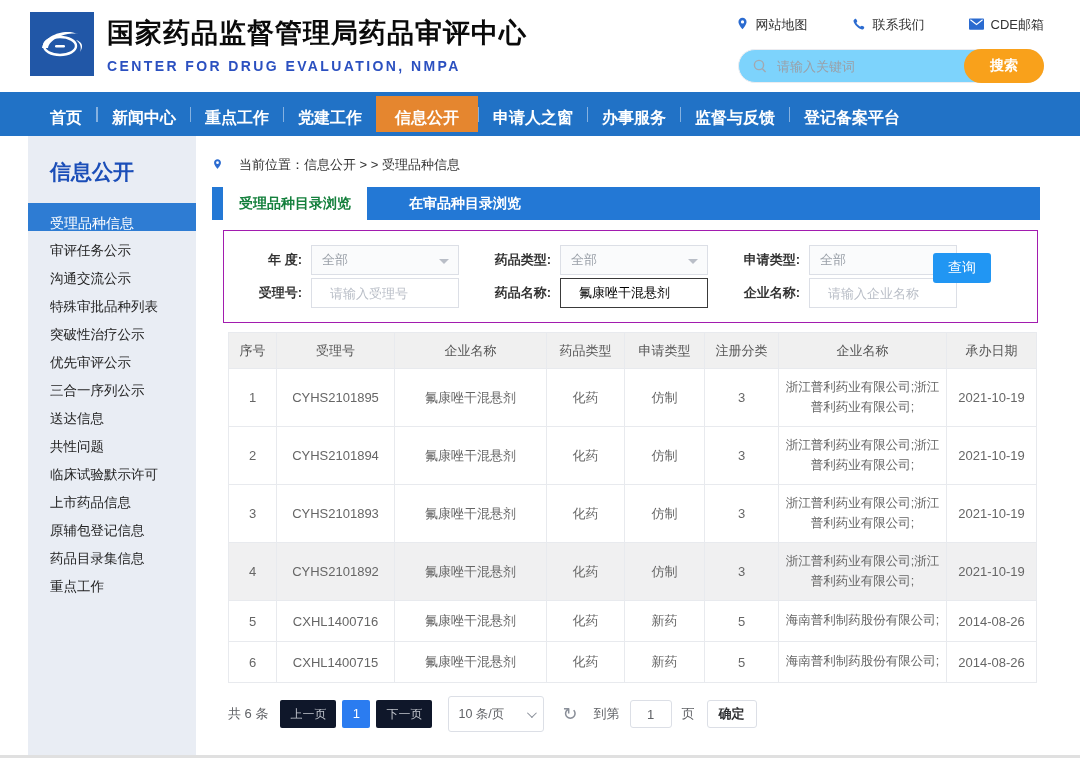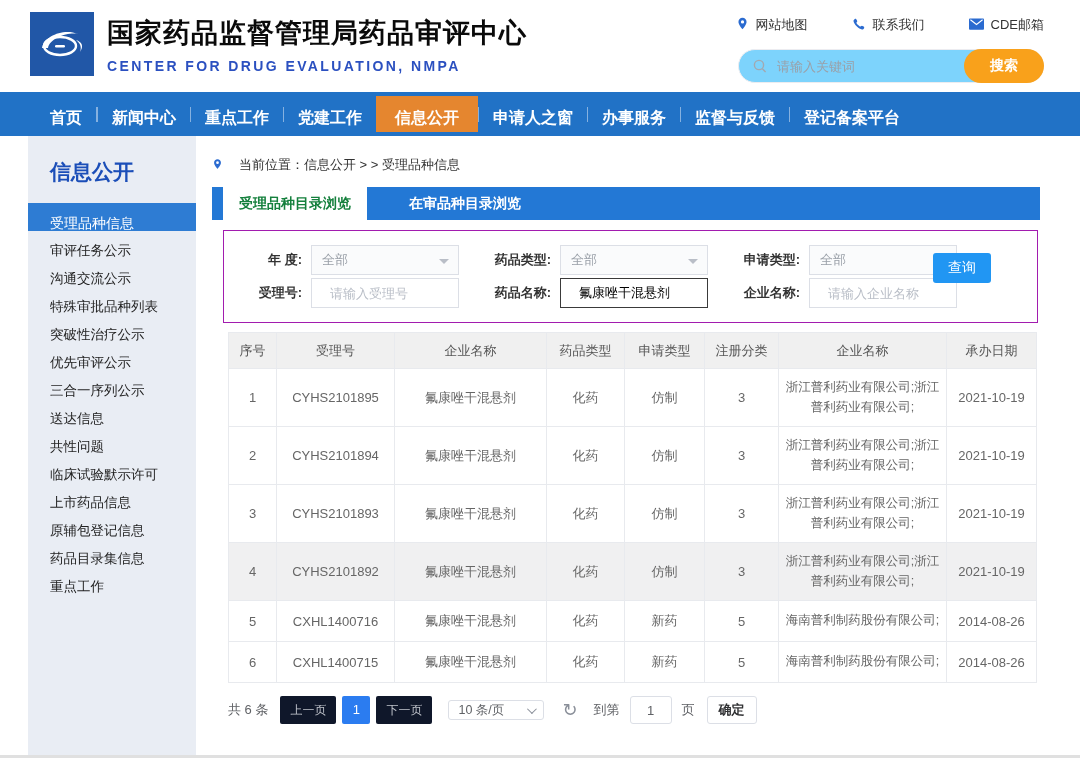--- a/index.html
+++ b/index.html
@@ -65,21 +65,21 @@
   .grid tr.hl { background:#f0f0f1; }
   .grid td.company { font-size:12.5px; line-height:1.55; }
   .grid tbody tr { cursor:pointer; }
   
   .pagination { margin:13px 2px 0 16px; display:flex; align-items:center; font-size:13px; color:#606266; gap:6px; }
   .pg-total { margin-right:6px; }
   .pg-btn { min-width:56px; height:28px; line-height:28px; background:#0f172a; color:#c0c4cc; text-align:center;
     border-radius:2px; font-size:12px; padding:0 8px; cursor:pointer; }
   .pg-num { width:28px; height:28px; line-height:28px; background:#2b7cf0; color:#fff; text-align:center;
     border-radius:2px; font-size:13px; cursor:pointer; }
-  .pg-size { width:96px; height:20px; border:1px solid #dcdfe6; border-radius:3px; display:flex; align-items:center;
+  .pg-size { width:96px; height:36px; border:1px solid #dcdfe6; border-radius:3px; display:flex; align-items:center;
     justify-content:space-between; padding:0 9px; margin-left:10px; font-size:12.5px; color:#606266; background:#fff; cursor:pointer; }
   .pg-chevron { width:7px; height:7px; border-right:1.6px solid #8a8f99; border-bottom:1.6px solid #8a8f99;
     transform:rotate(45deg) translateY(-2px); }
   .pg-refresh { font-size:18px; color:#8a8f99; margin:0 10px 0 12px; cursor:pointer; line-height:1; }
   .pg-goto-input { width:42px; height:28px; border:1px solid #dcdfe6; text-align:center; font-size:13px;
     color:#606266; border-radius:3px; outline:none; margin:0 4px; }
   .pg-confirm { width:50px; height:28px; border:1px solid #dcdfe6; background:#fff; border-radius:3px;
     font-size:13px; font-weight:bold; color:#303133; margin-left:6px; cursor:pointer; }
   .bottom-line { position:absolute; bottom:0; left:0; width:1080px; height:3px; background:#e0e0e0; }
 </style>

